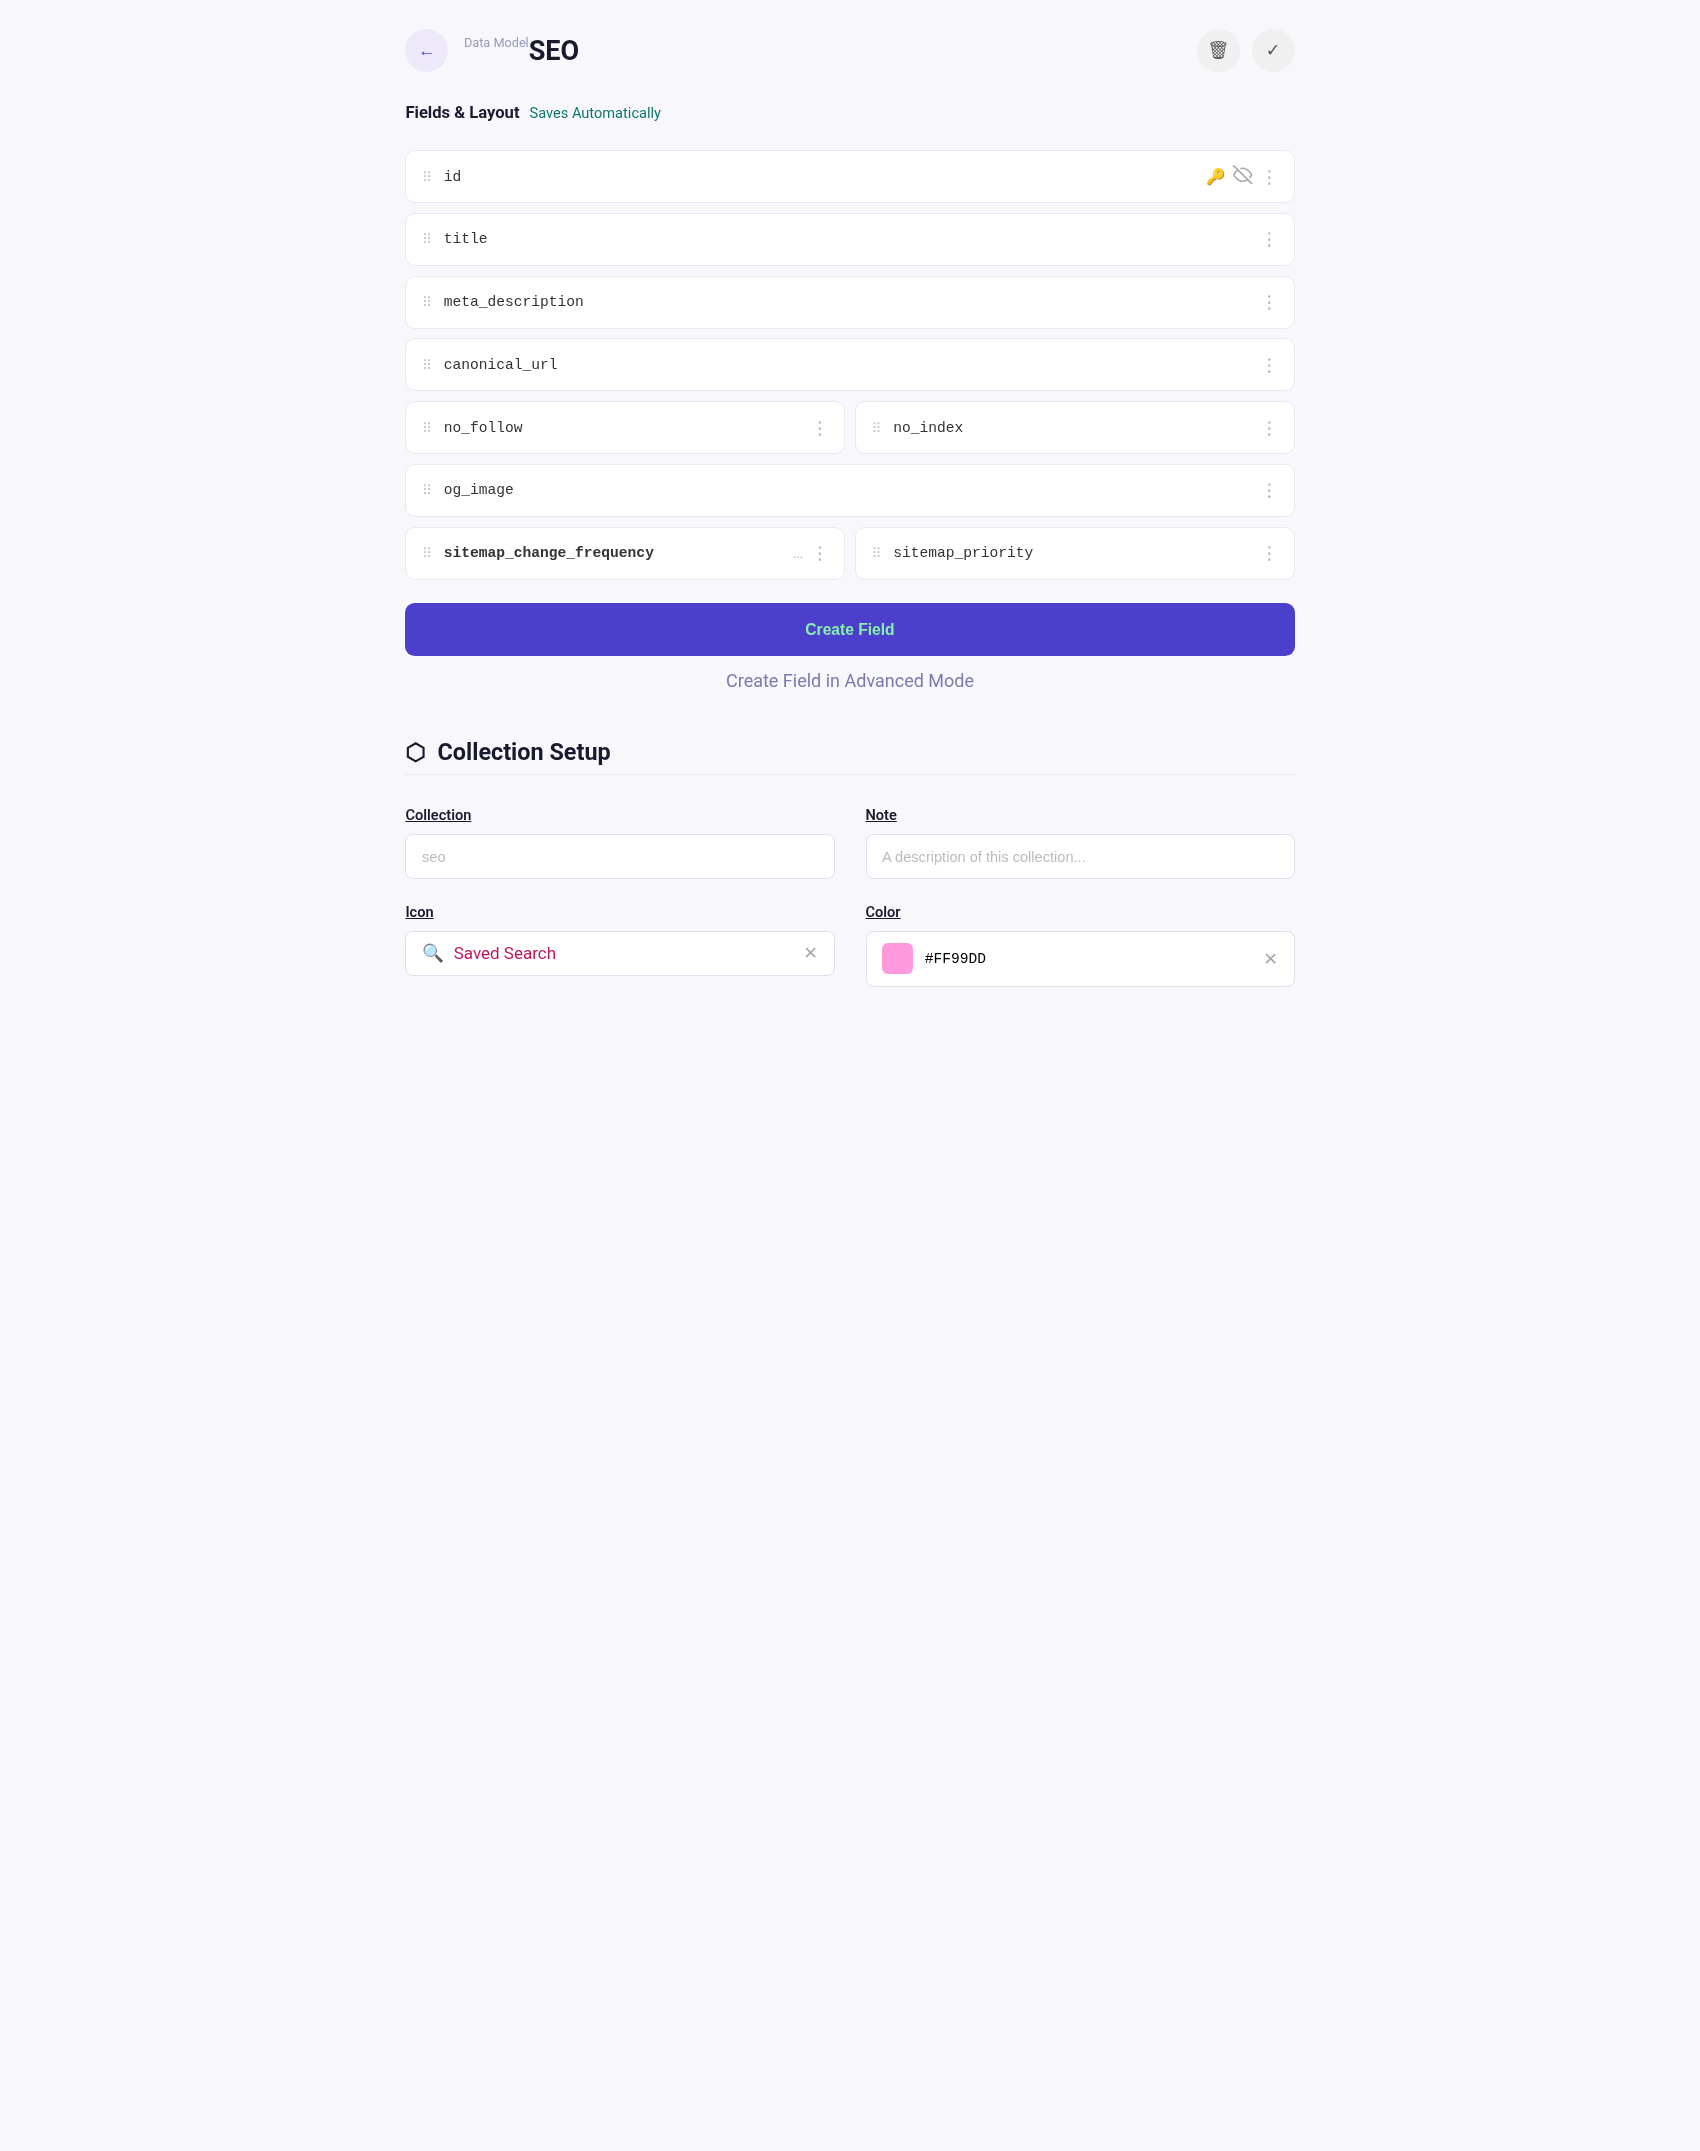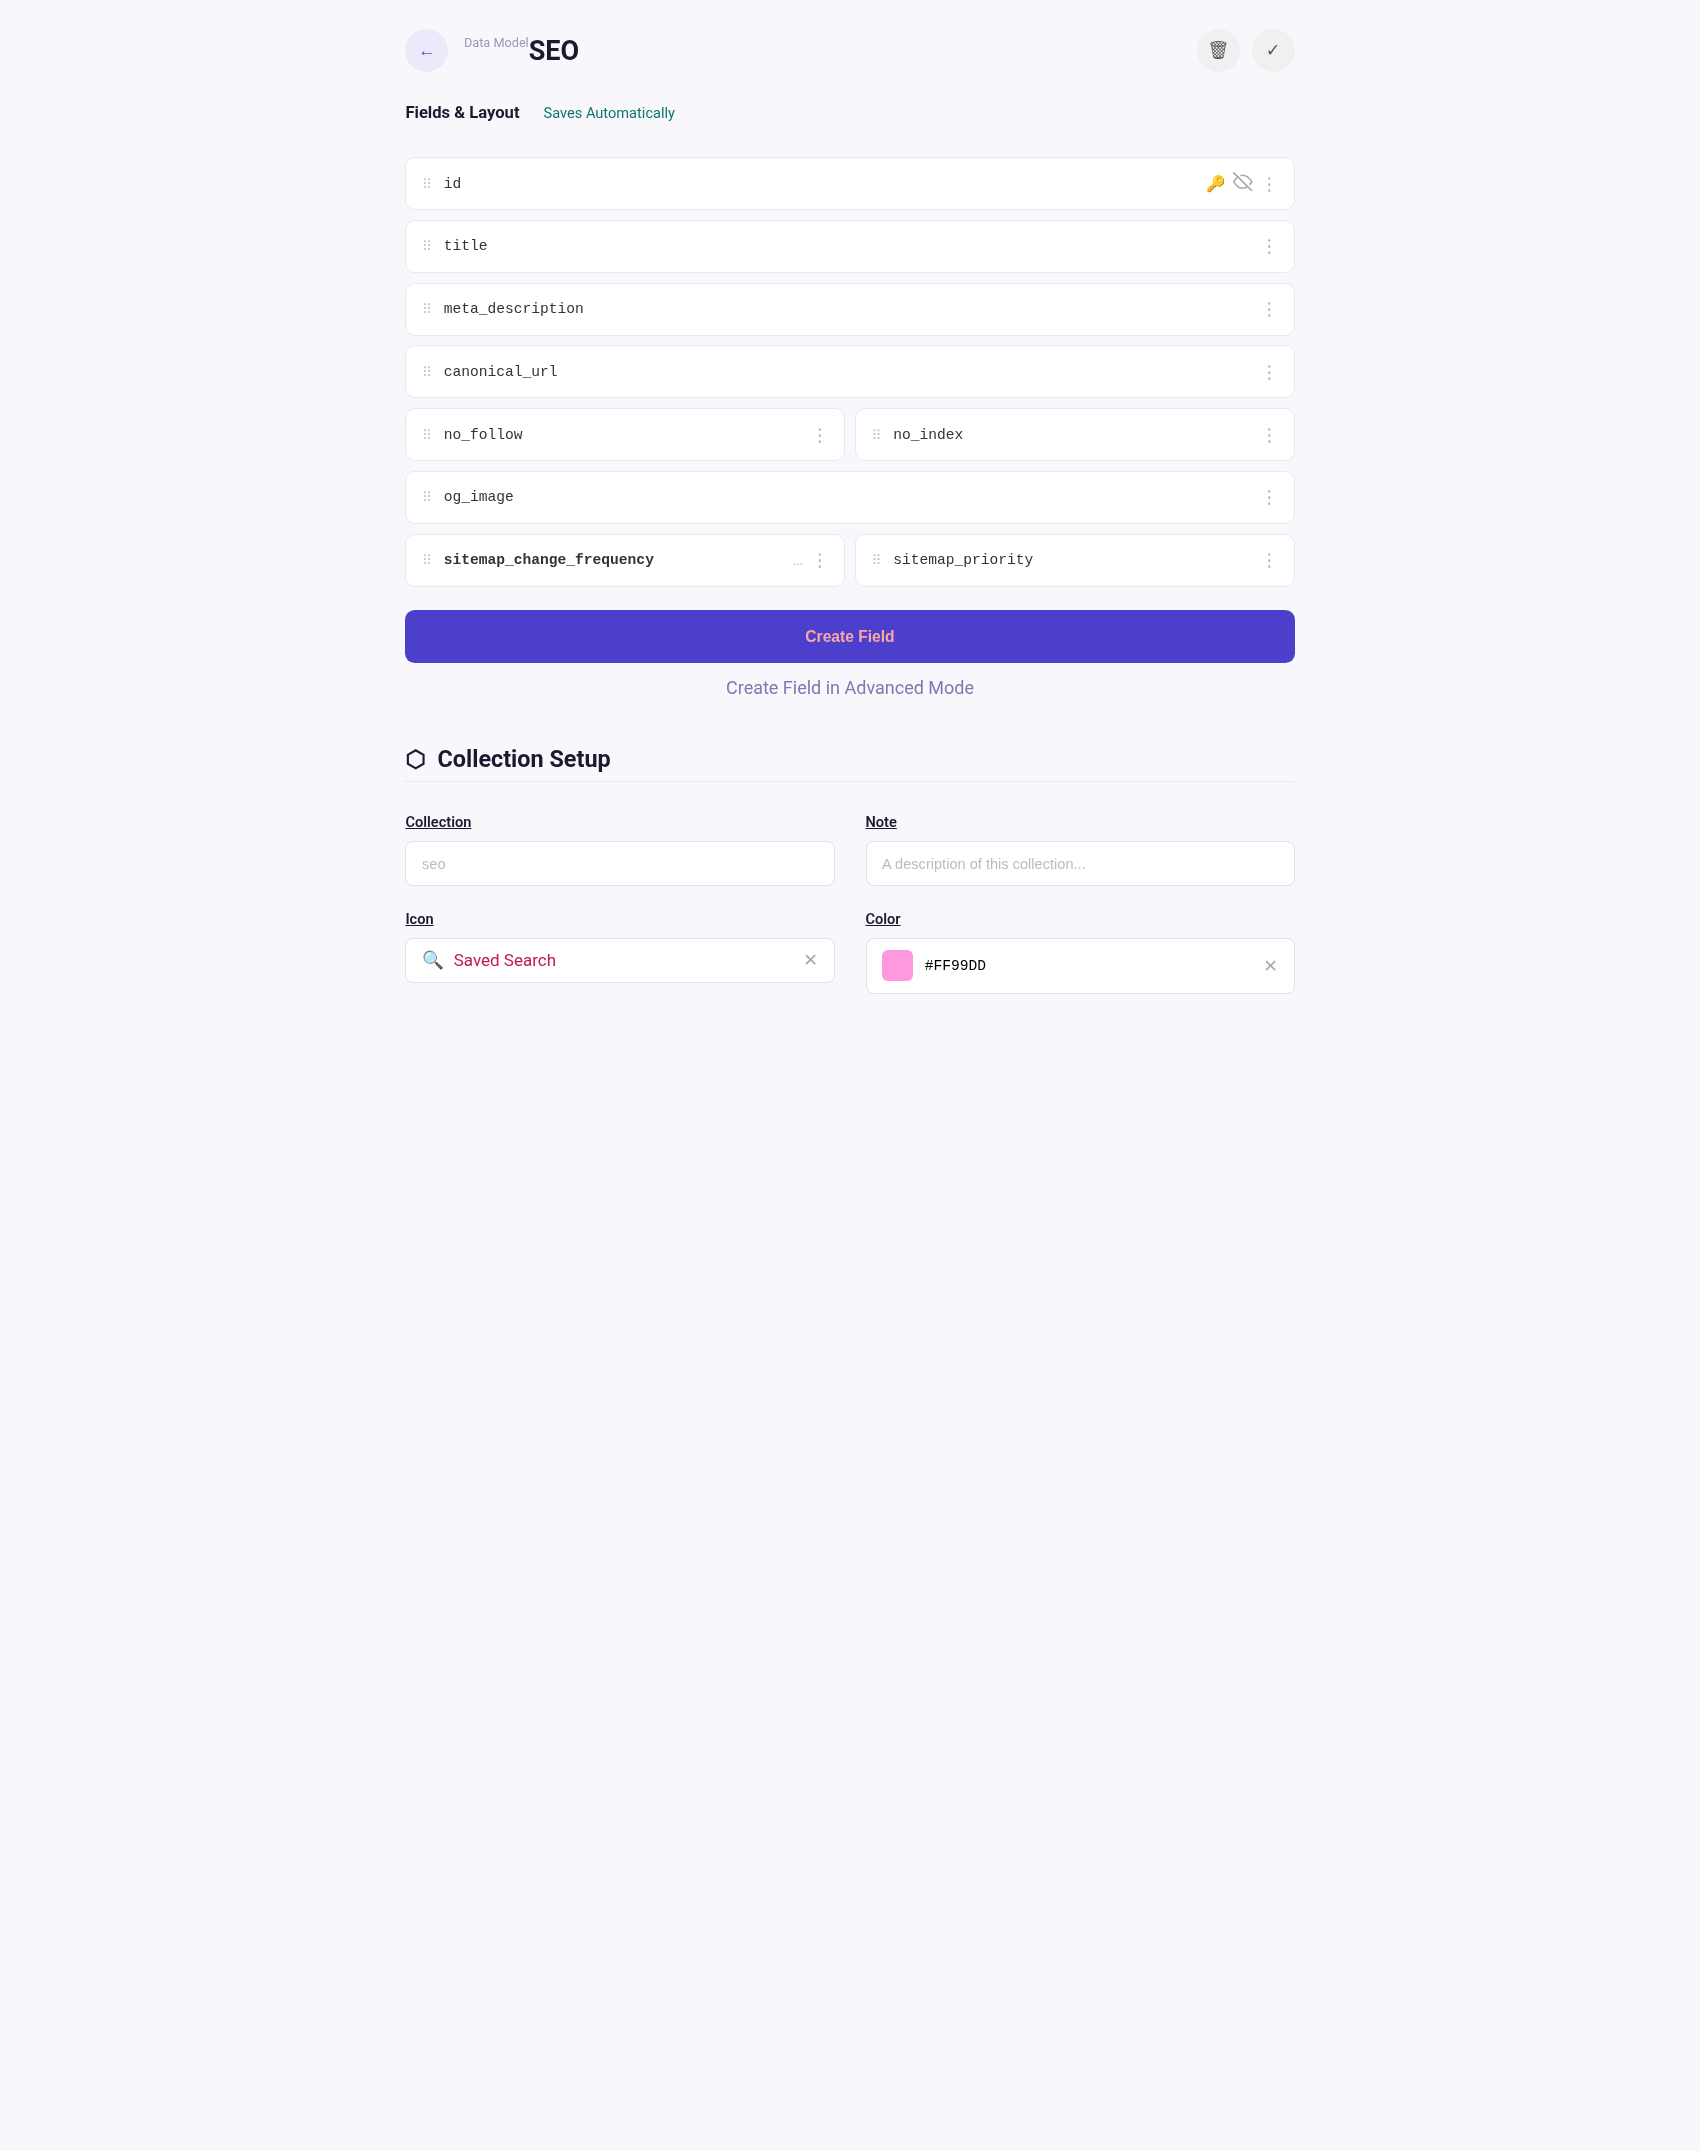--- a/index.html
+++ b/index.html
@@ -69,22 +69,22 @@
       align-items: center;
       justify-content: center;
       color: #555;
       font-size: 17.6px;
     }
 
     
     .section-heading {
       display: flex;
       align-items: center;
-      gap: 24px;
-      margin-bottom: 35px;
+      gap: 10px;
+      margin-bottom: 28px;
     }
     .section-heading-text {
       font-size: 16.6px;
       font-weight: 700;
       color: #1a1a2e;
     }
     .saves-auto {
       font-size: 14.6px;
       font-weight: 400;
       color: #0f766e;
@@ -167,21 +167,21 @@
     }
     .truncate-indicator {
       color: #aaa;
       font-size: 12.7px;
     }
 
     
     .create-field-btn {
       width: 100%;
       background: #4c3fcb;
-      color: #fca5a5;
+      color: #86efac;
       border: none;
       border-radius: 9.8px;
       height: 53px;
       font-size: 15.6px;
       font-weight: 600;
       cursor: pointer;
       margin-bottom: 13.7px;
     }
     .create-field-advanced {
       text-align: center;

